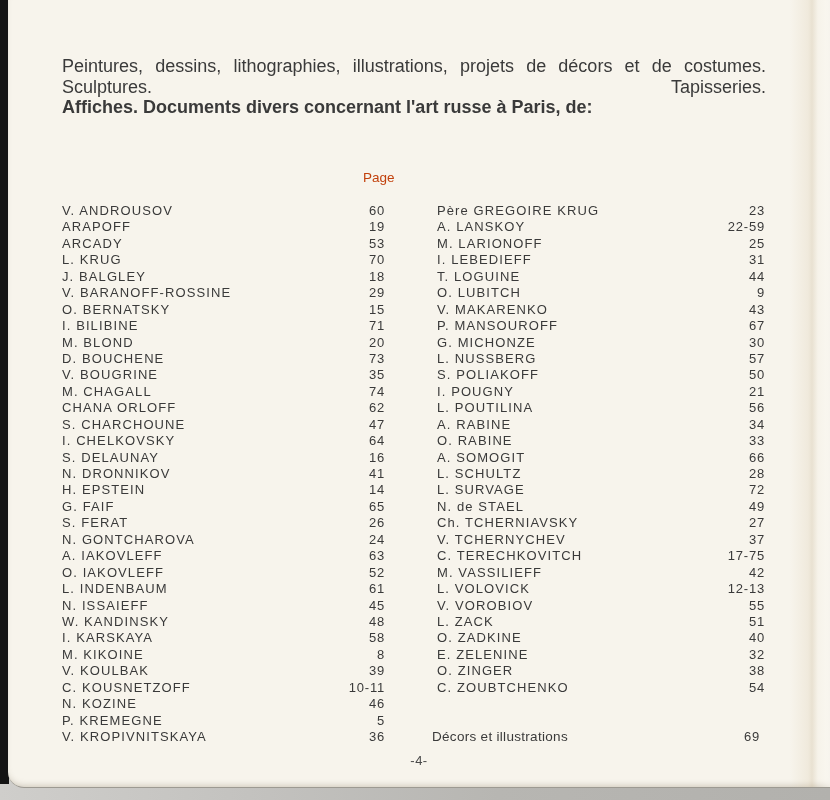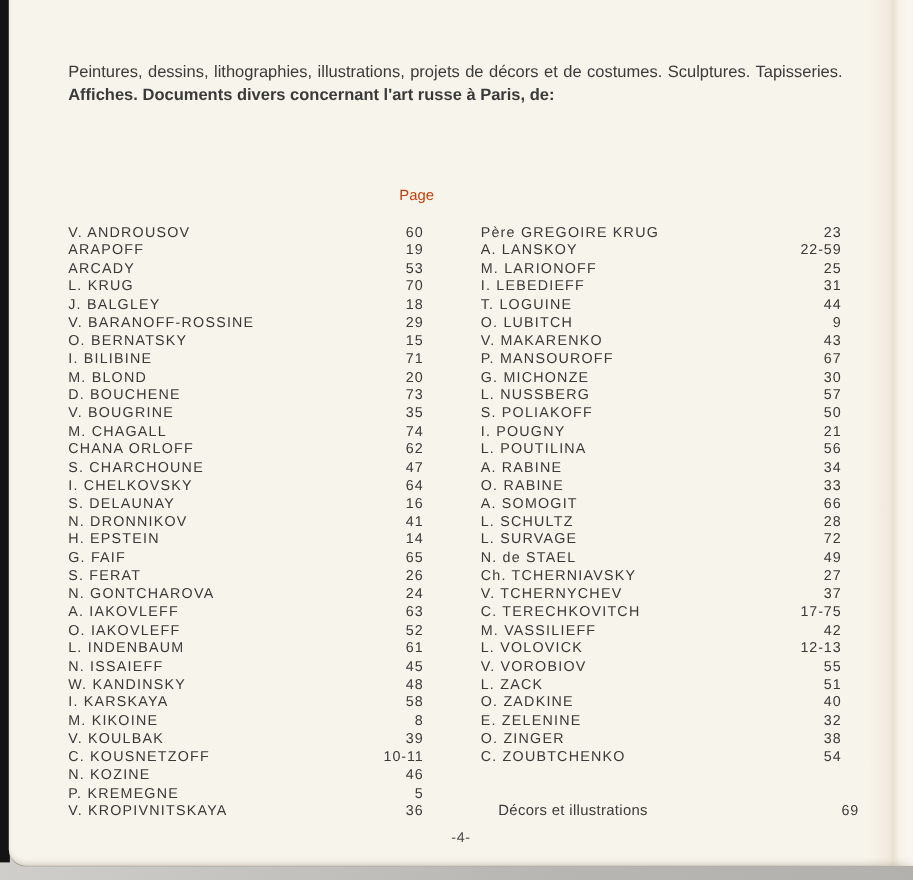--- a/index.html
+++ b/index.html
@@ -41,21 +41,21 @@
       rgba(215,198,165,0.22) 45%,
       rgba(200,182,148,0.30) 55%,
       rgba(240,232,215,0.10) 70%,
       rgba(252,250,244,0.6) 100%);
     pointer-events: none;
   }
   .intro {
     position: absolute;
     left: 54px; top: 56px;
     width: 704px;
-    font-size: 15px;
+    font-size: 18px;
     line-height: 20.5px;
     color: #3a3a3a;
   }
   .intro .l1 { text-align: justify; text-align-last: justify; }
   .intro .l2 { text-align: left; font-weight: bold; }
   .page-col-header {
     position: absolute;
     left: 355px; top: 170px;
     font-size: 13.5px;
     color: #c2410c;
@@ -79,21 +79,21 @@
     letter-spacing: 1.1px;
     white-space: nowrap;
   }
   .pg {
     font-size: 13px;
     letter-spacing: 0.8px;
     white-space: nowrap;
   }
   .footer-entry {
     position: absolute;
-    left: 445px; top: 729px;
+    left: 424px; top: 729px;
     width: 328px;
     display: flex;
     justify-content: space-between;
     align-items: baseline;
     color: #3a3a3a;
     font-size: 13.5px;
     letter-spacing: 0.3px;
     line-height: 16.45px;
   }
   .page-footer {

